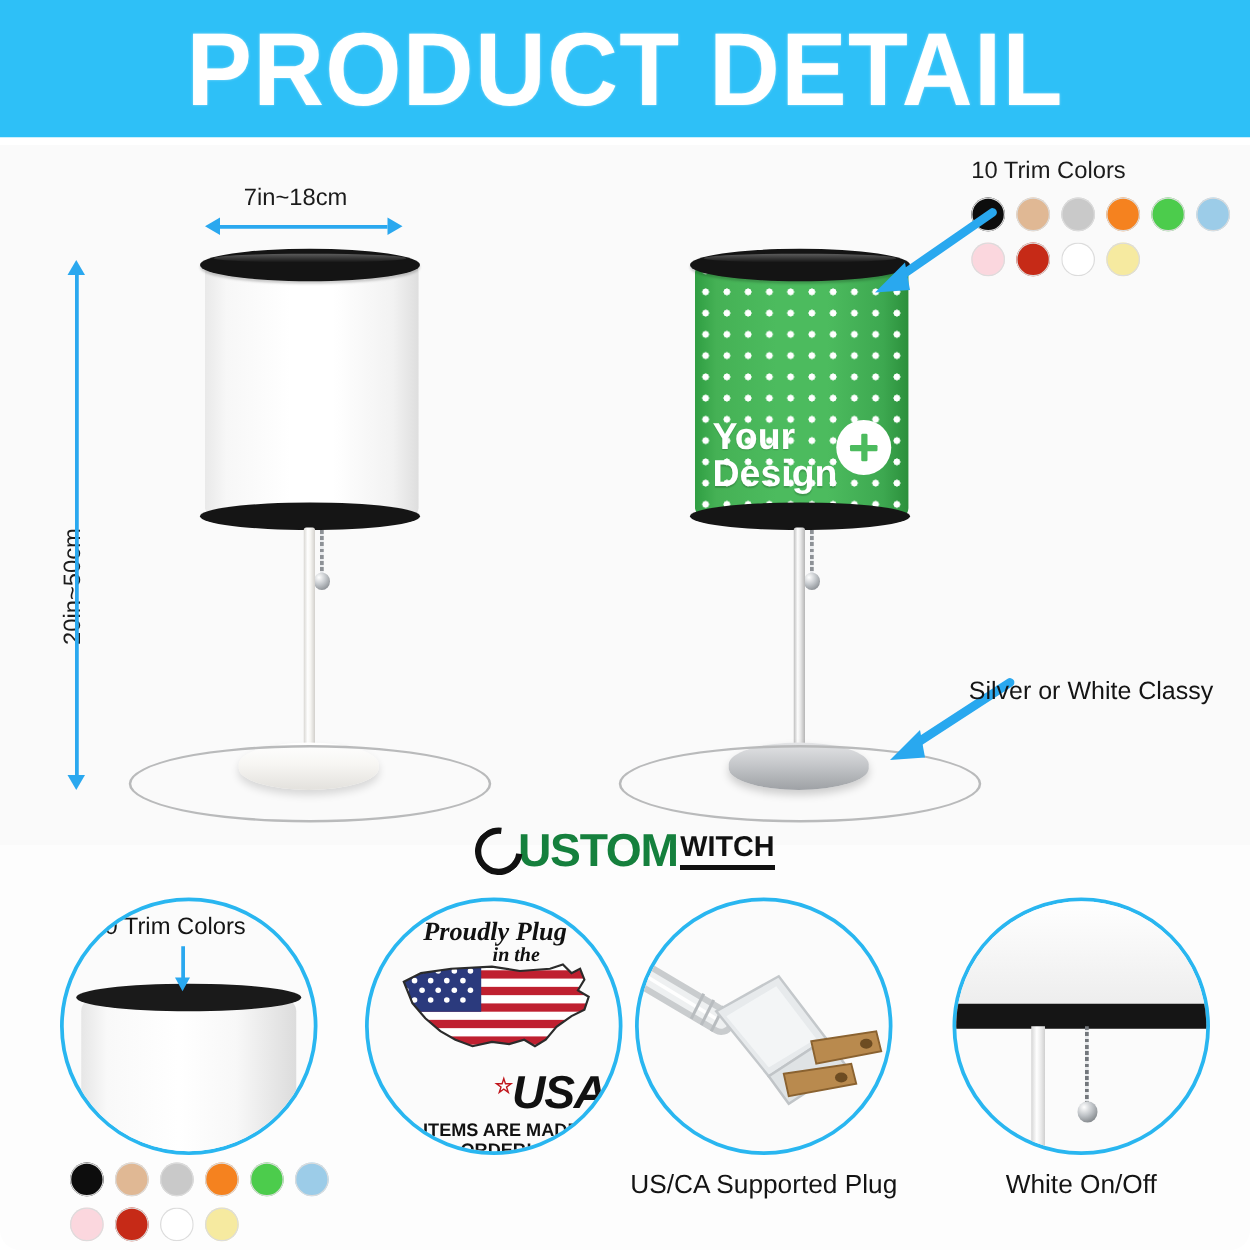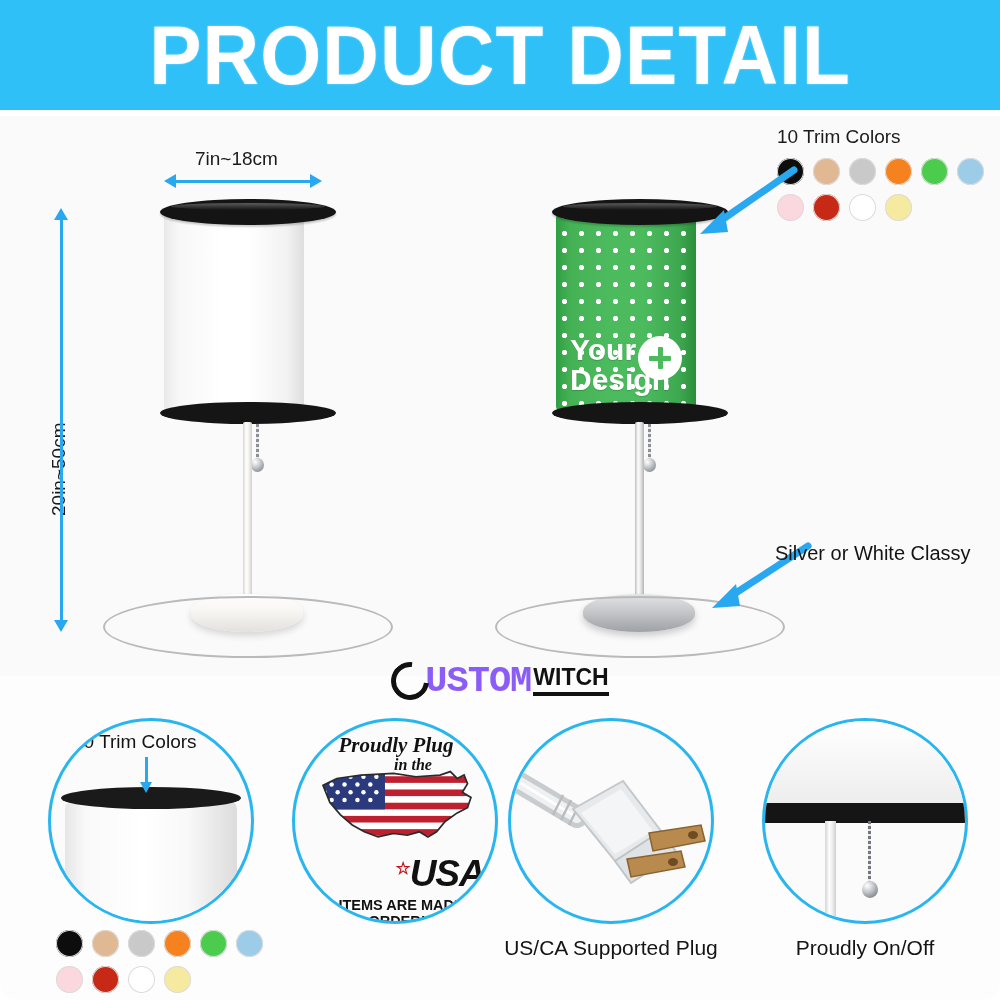--- a/index.html
+++ b/index.html
@@ -27,21 +27,21 @@
     position: absolute; left: 0; top: 110px; width: 1000px; height: 6px;
     background: #ffffff;
   }
 
   
   .stage { position: absolute; left: 0; top: 116px; width: 1000px; height: 560px; background: #fafafa; }
 
   
   .lamp { position: absolute; }
   .shade {
-    position: absolute; width: 140px; height: 208px;
+    position: absolute; width: 171px; height: 208px;
     border-radius: 14px/10px;
     overflow: hidden;
   }
   .shade-body {
     position: absolute; inset: 0;
     border-radius: 12px/9px;
   }
   .shade.white .shade-body {
     background: linear-gradient(90deg,#e9e9e9 0%,#f7f7f7 10%,#ffffff 40%,#ffffff 60%,#f2f2f2 88%,#dedede 100%);
   }
@@ -144,21 +144,21 @@
   
   .brand {
     position: absolute; left: 0; top: 660px; width: 1000px;
     display: flex; align-items: center; justify-content: center; gap: 0;
   }
   .brand-c {
     width: 38px; height: 38px; border-radius: 50%;
     border: 5px solid #111; border-right-color: transparent;
     transform: rotate(-38deg); margin-right: -4px;
   }
-  .brand-main { font-weight: 700; font-size: 37px; letter-spacing: -1px; color: #8b5cf6; font-family: Liberation Mono, monospace; }
+  .brand-main { font-weight: 700; font-size: 37px; letter-spacing: -1px; color: #15803d; }
   .brand-sub {
     font-weight: 700; font-size: 23px; letter-spacing: 0px; color: #111;
     border-bottom: 4px solid #111; padding-bottom: 1px; margin-left: 2px; align-self: flex-start;
     margin-top: 4px;
   }
 
   
   .features { position: absolute; left: 0; top: 712px; width: 1000px; height: 288px; }
   .feature { position: absolute; }
   .circle {
@@ -448,18 +448,18 @@
     </div>
 
     <div class="feature" style="left:762px; top:6px;">
       <div class="circle" style="left:0; top:0; width:206px; height:206px;">
         <div class="c4-upper"></div>
         <div class="c4-trim"></div>
         <div class="c4-stem"></div>
         <div class="c4-chain"></div>
         <div class="c4-knob"></div>
       </div>
-      <div class="feature-caption" style="left:-8px; top:218px; width:222px;">Proudly On/Off</div>
+      <div class="feature-caption" style="left:-8px; top:218px; width:222px;">White On/Off</div>
     </div>
 
   </div>
 
 </div>
 
 </body></html>

